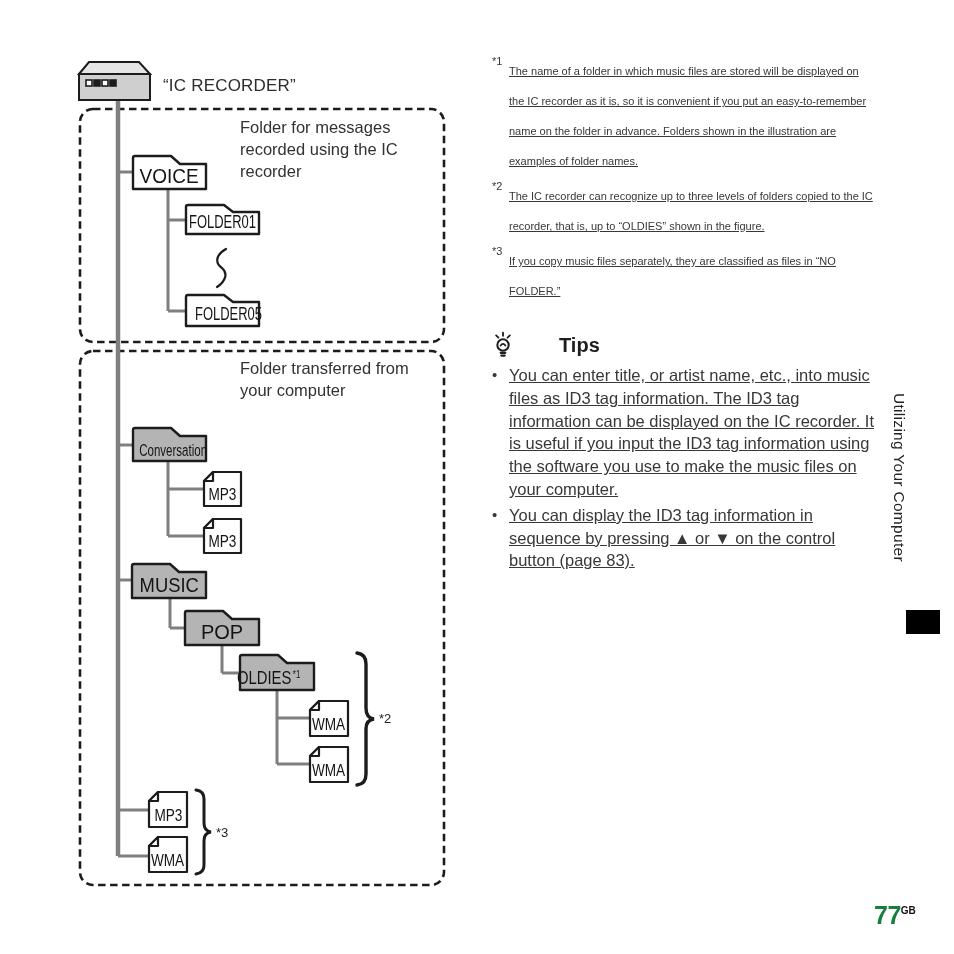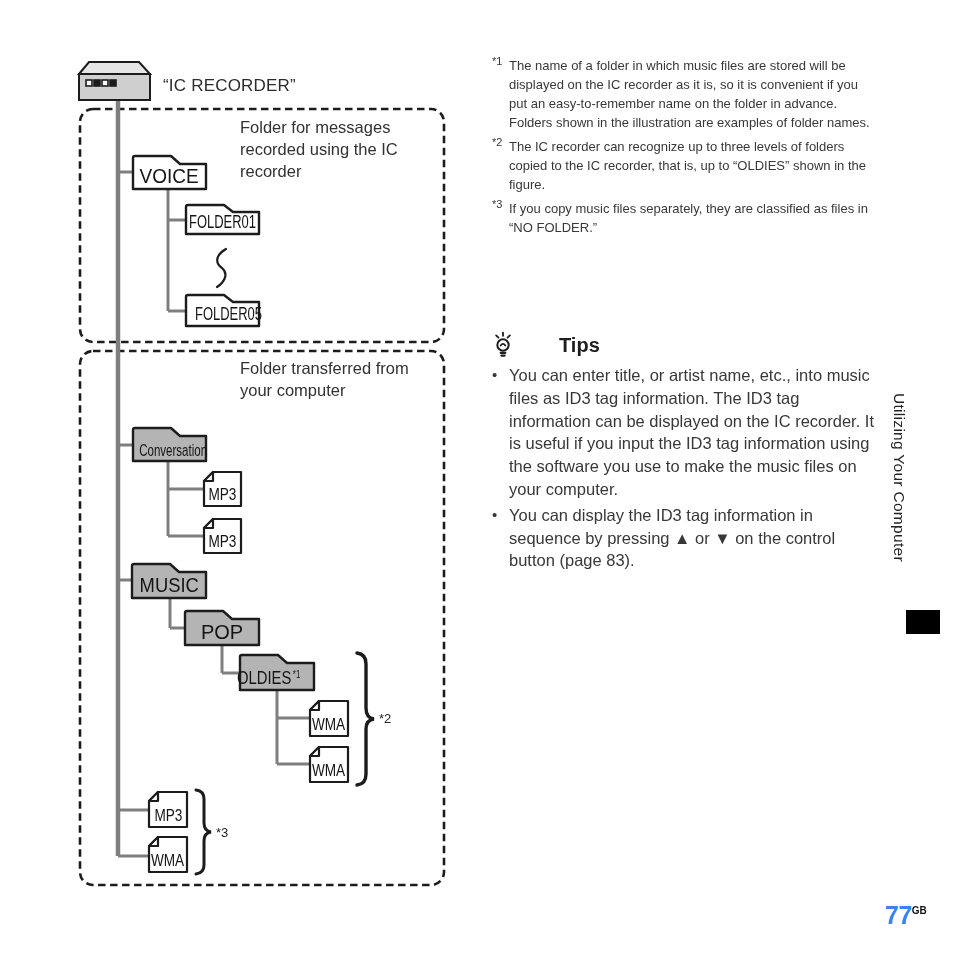--- a/index.html
+++ b/index.html
@@ -20,36 +20,36 @@
   .cond72 { transform:scaleX(0.72); }
   .cond78 { transform:scaleX(0.78); }
   .cond85 { transform:scaleX(0.85); }
   .cond92 { transform:scaleX(0.92); }
   .sup-ref { font-size:10px; vertical-align:6px; margin-left:2px; }
   .note-ref { font-size:13px; color:#242424; }
   
   .footnotes { position:absolute; left:492px; top:56px; width:385px; }
   .footnote { position:relative; padding-left:17px; margin-bottom:5px; }
   .fn-marker { position:absolute; left:0; top:-1px; font-size:11px; color:#383838; }
-  .fn-text { font-size:13px; line-height:18px; color:#383838; }
+  .fn-text { font-size:11px; line-height:30px; color:#383838;text-decoration:underline; }
   .tips-heading { position:absolute; left:492px; top:331px; display:flex; align-items:center; gap:5px; }
   .tips-heading .tips-word { font-size:20px; font-weight:bold; color:#1e1e1e;margin-left:40px; }
   .tips-list { position:absolute; left:492px; top:364px; width:385px; }
   .tip { display:flex; margin-bottom:3px; }
   .tip .bullet { width:17px; flex:0 0 17px; font-size:15px; line-height:22.8px; color:#383838; }
-  .tip .tip-text { font-size:16.5px; line-height:22.8px; color:#383838; }
+  .tip .tip-text { font-size:16.5px; line-height:22.8px; color:#383838;text-decoration:underline; }
   
   .sidebar-label {
     position:absolute; left:890px; top:393px; height:210px;
     writing-mode:vertical-rl; text-orientation:mixed;
     font-size:15.5px; color:#242424; letter-spacing:0.3px; white-space:nowrap;
   }
   .sidebar-tab { position:absolute; left:906px; top:610px; width:34px; height:24px; background:#000; }
   .page-number { position:absolute; left:874px; top:901px; }
-  .page-number .num { font-size:25px; font-weight:bold; color:#3b82f6; letter-spacing:-0.5px;margin-left:11px; }
+  .page-number .num { font-size:25px; font-weight:bold; color:#15803d; letter-spacing:-0.5px; }
   .page-number .region { font-size:10px; font-weight:bold; color:#111; vertical-align:10px; }
 </style>
 </head>
 <body>
 
 <div class="page">
 
   <svg class="abs" style="left:0;top:0" width="954" height="954" viewBox="0 0 954 954">
 
     <rect x="80" y="109" width="364" height="233" rx="13" fill="none" stroke="#1c1c1c" stroke-width="2.6" stroke-dasharray="7.5 4.5"></rect>

